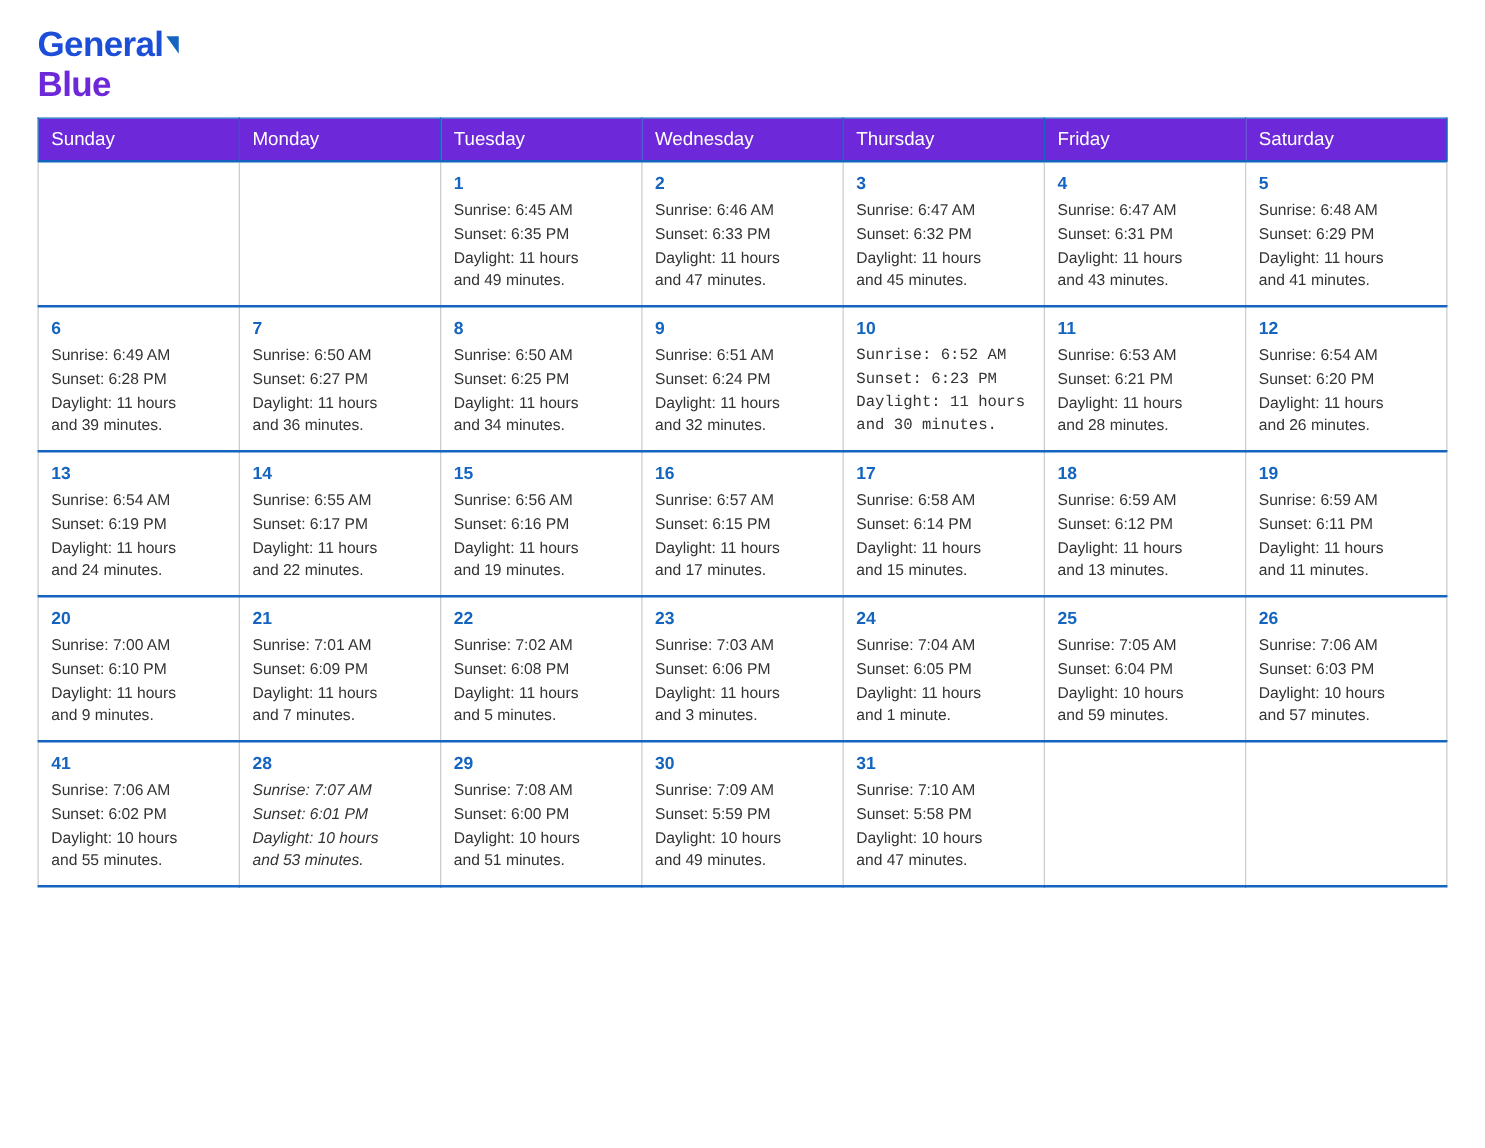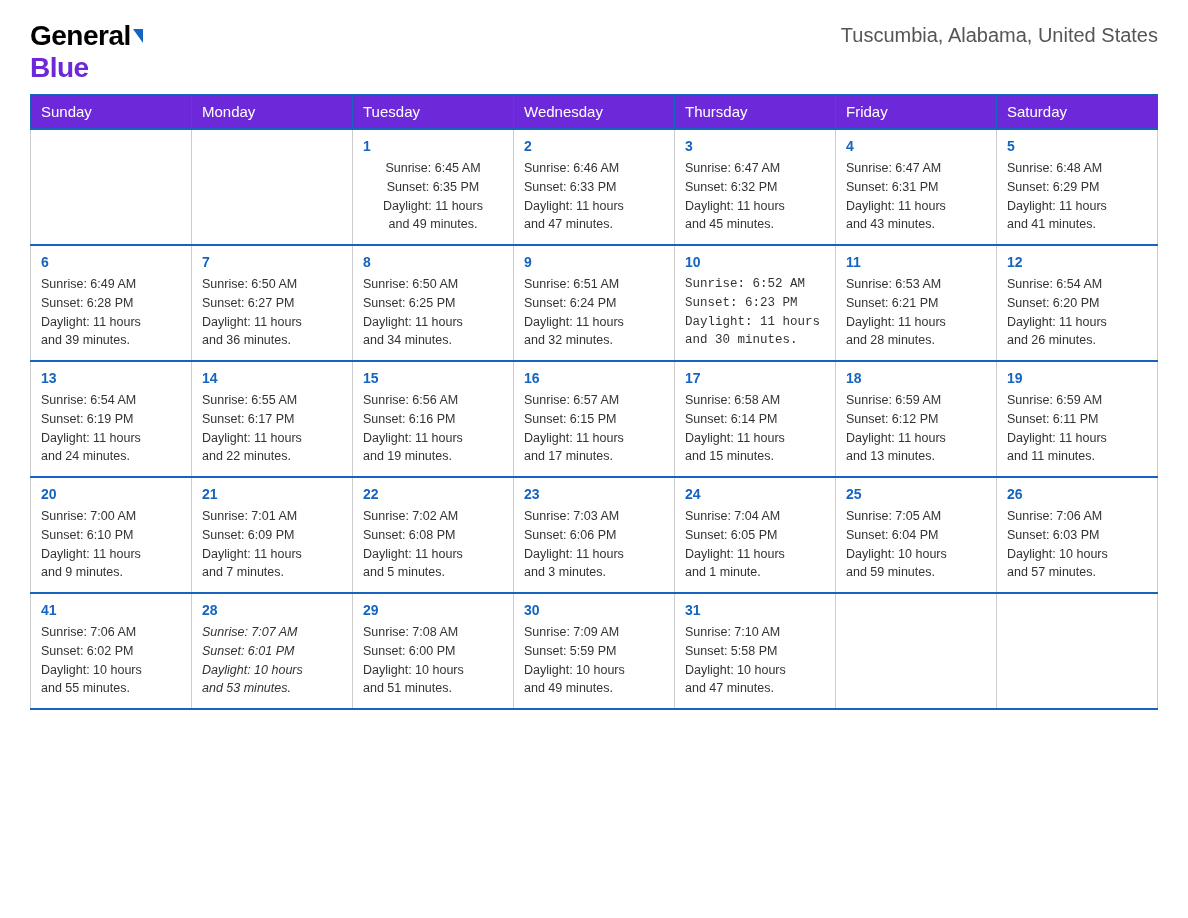--- a/index.html
+++ b/index.html
@@ -17,21 +17,21 @@
       margin-bottom: 10px;
     }
     .logo {
       display: flex;
       flex-direction: column;
       align-items: flex-start;
     }
     .logo-general {
       font-size: 28px;
       font-weight: bold;
-      color: #000000;
+      color: #1d4ed8;
       letter-spacing: -0.5px;
     }
     .logo-blue {
       font-size: 28px;
       font-weight: bold;
       color: #6d28d9;
       letter-spacing: -0.5px;
     }
     .logo-triangle {
       display: inline-block;
@@ -104,21 +104,20 @@
 
 <div class="header">
   <div class="logo">
     <div style="display:flex;align-items:center;">
       <span class="logo-general">General</span>
       <span class="logo-triangle"></span>
     </div>
     <span class="logo-blue">Blue</span>
   </div>
   <div class="title-block">
-    <div class="location-title">Tuscumbia, Alabama, United States</div>
   </div>
 </div>
 
 <table>
   <thead>
     <tr>
     <th>Sunday</th>
         <th>Monday</th>
         <th>Tuesday</th>
         <th>Wednesday</th>
@@ -126,21 +125,21 @@
         <th>Friday</th>
         <th>Saturday</th>
       </tr>
   </thead>
   <tbody id="calendar-body">
   <tr>
         <td class="empty"></td>
         <td class="empty"></td>
         <td>
           <span class="day-number">1</span>
-          <div class="day-info" style="white-space: pre-line; text-align: center;">Sunrise: 6:45 AM
+          <div class="day-info" style="white-space: pre-line;">Sunrise: 6:45 AM
 Sunset: 6:35 PM
 Daylight: 11 hours
 and 49 minutes.</div>
         </td>
         <td>
           <span class="day-number">2</span>
           <div class="day-info" style="white-space: pre-line;">Sunrise: 6:46 AM
 Sunset: 6:33 PM
 Daylight: 11 hours
 and 47 minutes.</div>

